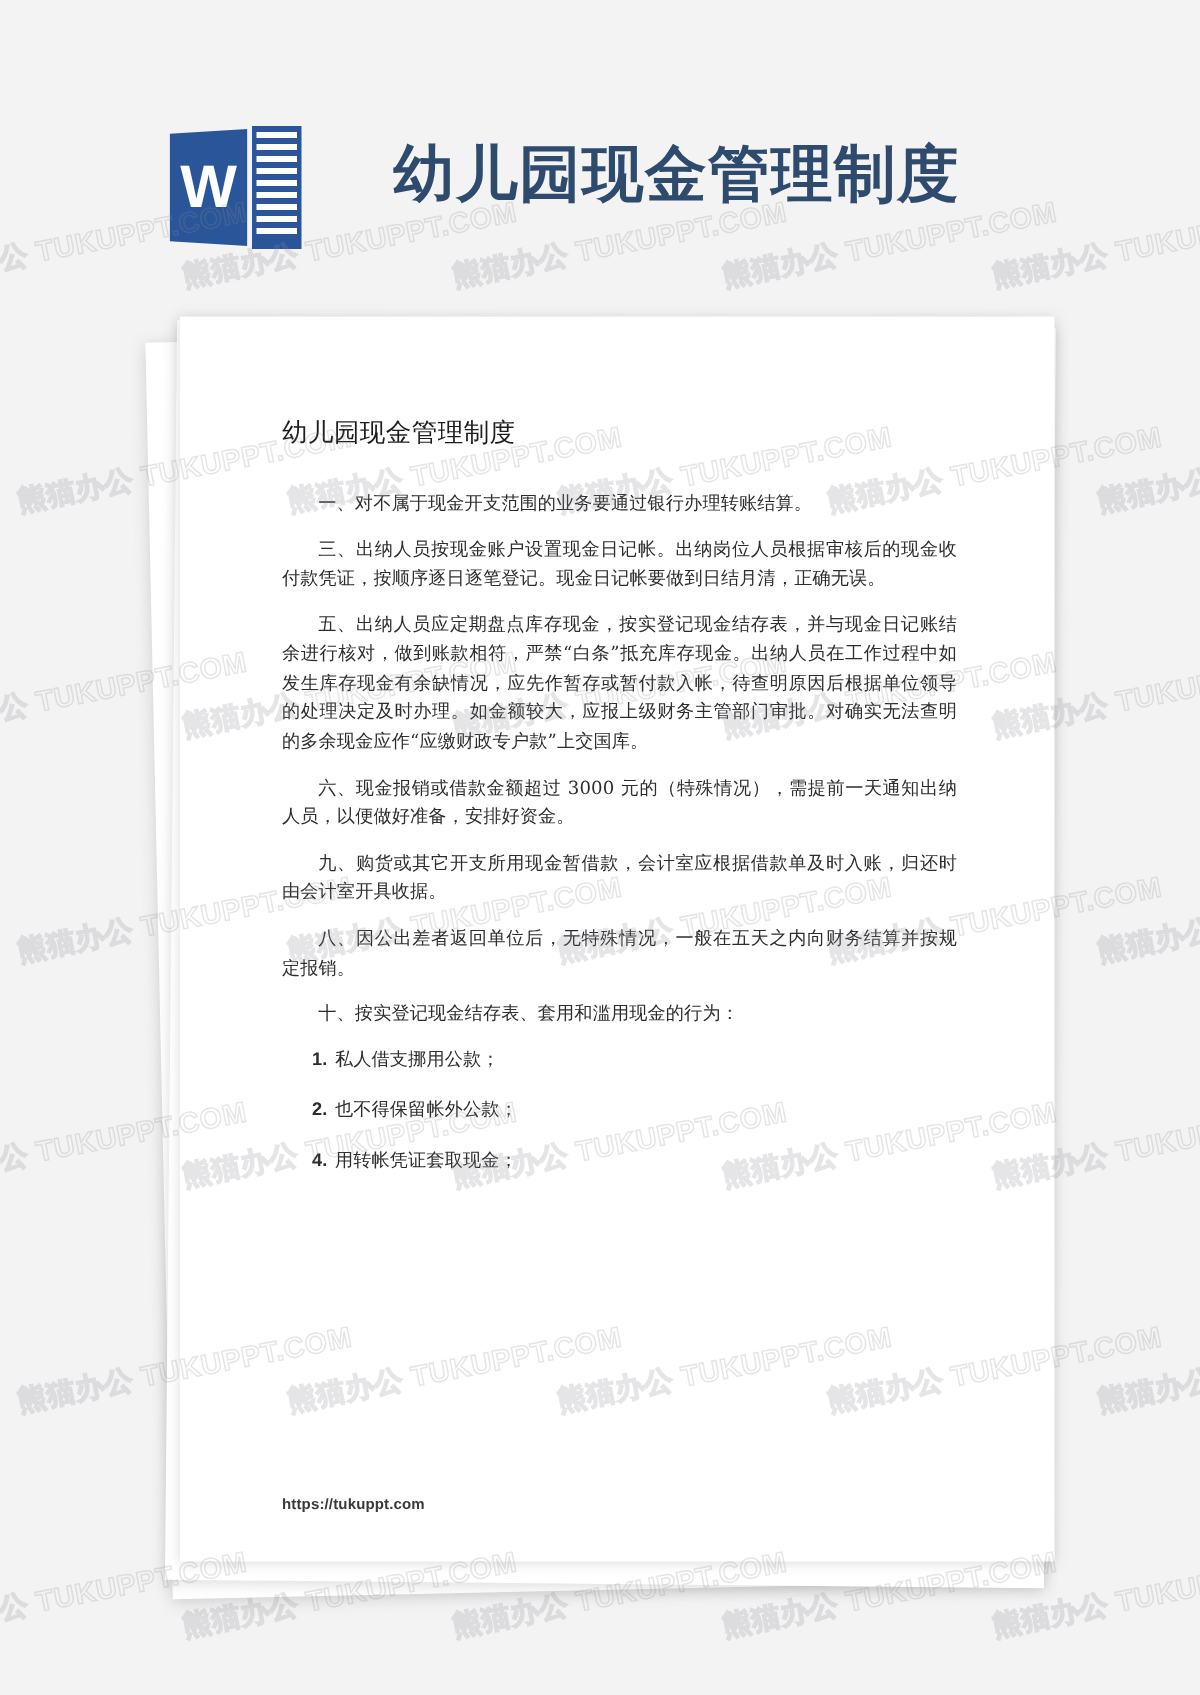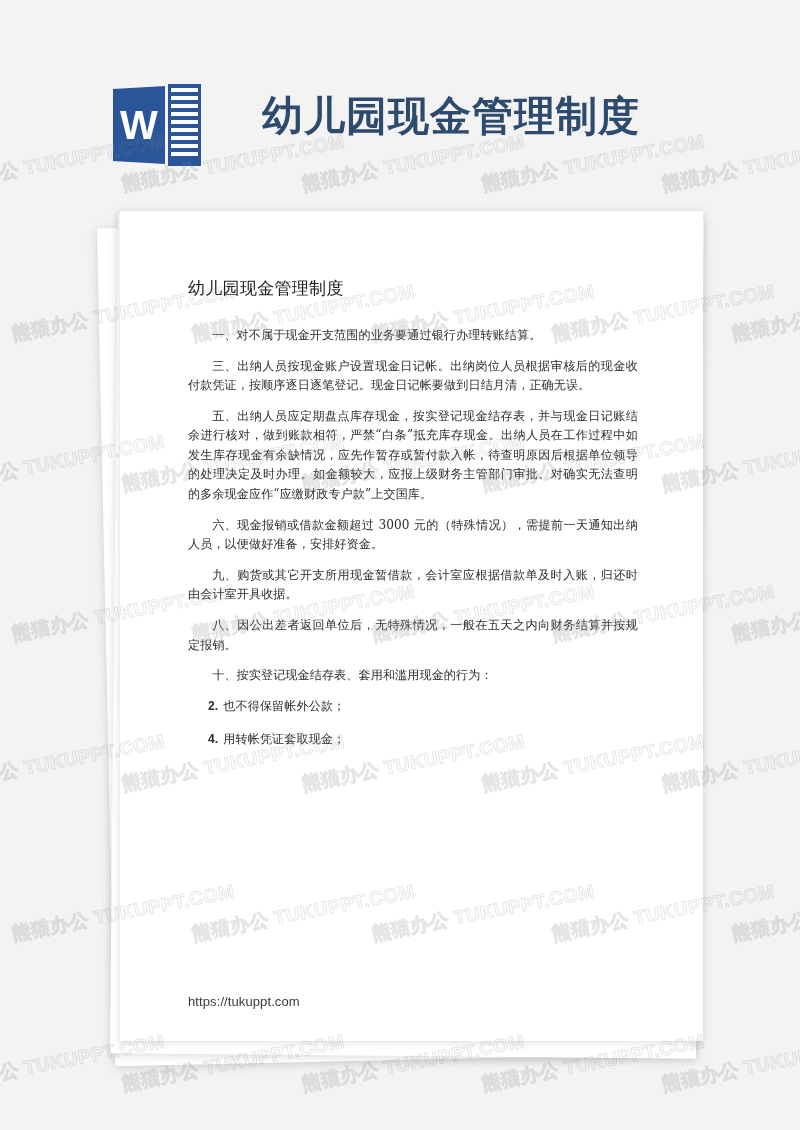--- a/index.html
+++ b/index.html
@@ -186,22 +186,22 @@
   .listitem .num {
     font-family: "Liberation Sans", sans-serif;
     font-weight: 700;
     margin-right: 5px;
   }
   #doc-footer {
     position: absolute;
     left: 68px;
     bottom: 32px;
     font-family: "Liberation Sans", sans-serif;
-    font-size: 13px;
-    font-weight: 400;
+    font-size: 10px;
+    font-weight: 700;
     color: #3a3a3a;
     letter-spacing: 0.1px;
   }
 </style>
 </head>
 <body>
 
 <div id="page-stack">
   <div class="sheet" id="sheet-back-2"></div>
   <div class="sheet" id="sheet-back-1"></div>
@@ -231,20 +231,23 @@
     <h1 id="doc-title">幼儿园现金管理制度</h1>
 
     <p class="para">一、对不属于现金开支范围的业务要通过银行办理转账结算。</p>
     <p class="para">三、出纳人员按现金账户设置现金日记帐。出纳岗位人员根据审核后的现金收付款凭证，按顺序逐日逐笔登记。现金日记帐要做到日结月清，正确无误。</p>
     <p class="para">五、出纳人员应定期盘点库存现金，按实登记现金结存表，并与现金日记账结余进行核对，做到账款相符，严禁“白条”抵充库存现金。出纳人员在工作过程中如发生库存现金有余缺情况，应先作暂存或暂付款入帐，待查明原因后根据单位领导的处理决定及时办理。如金额较大，应报上级财务主管部门审批。对确实无法查明的多余现金应作“应缴财政专户款”上交国库。</p>
     <p class="para">六、现金报销或借款金额超过 3000 元的（特殊情况），需提前一天通知出纳人员，以便做好准备，安排好资金。</p>
     <p class="para">九、购货或其它开支所用现金暂借款，会计室应根据借款单及时入账，归还时由会计室开具收据。</p>
     <p class="para">八、因公出差者返回单位后，无特殊情况，一般在五天之内向财务结算并按规定报销。</p>
     <p class="para">十、按实登记现金结存表、套用和滥用现金的行为：</p>
 
+    <p class="listitem">
+      <span class="num">1.</span><span>私人借支挪用公款；</span>
+    </p>
     <p class="listitem">
       <span class="num">2.</span><span>也不得保留帐外公款；</span>
     </p>
     <p class="listitem">
       <span class="num">4.</span><span>用转帐凭证套取现金；</span>
     </p>
   </div>
 
   <div id="doc-footer">https://tukuppt.com</div>
 </div>

